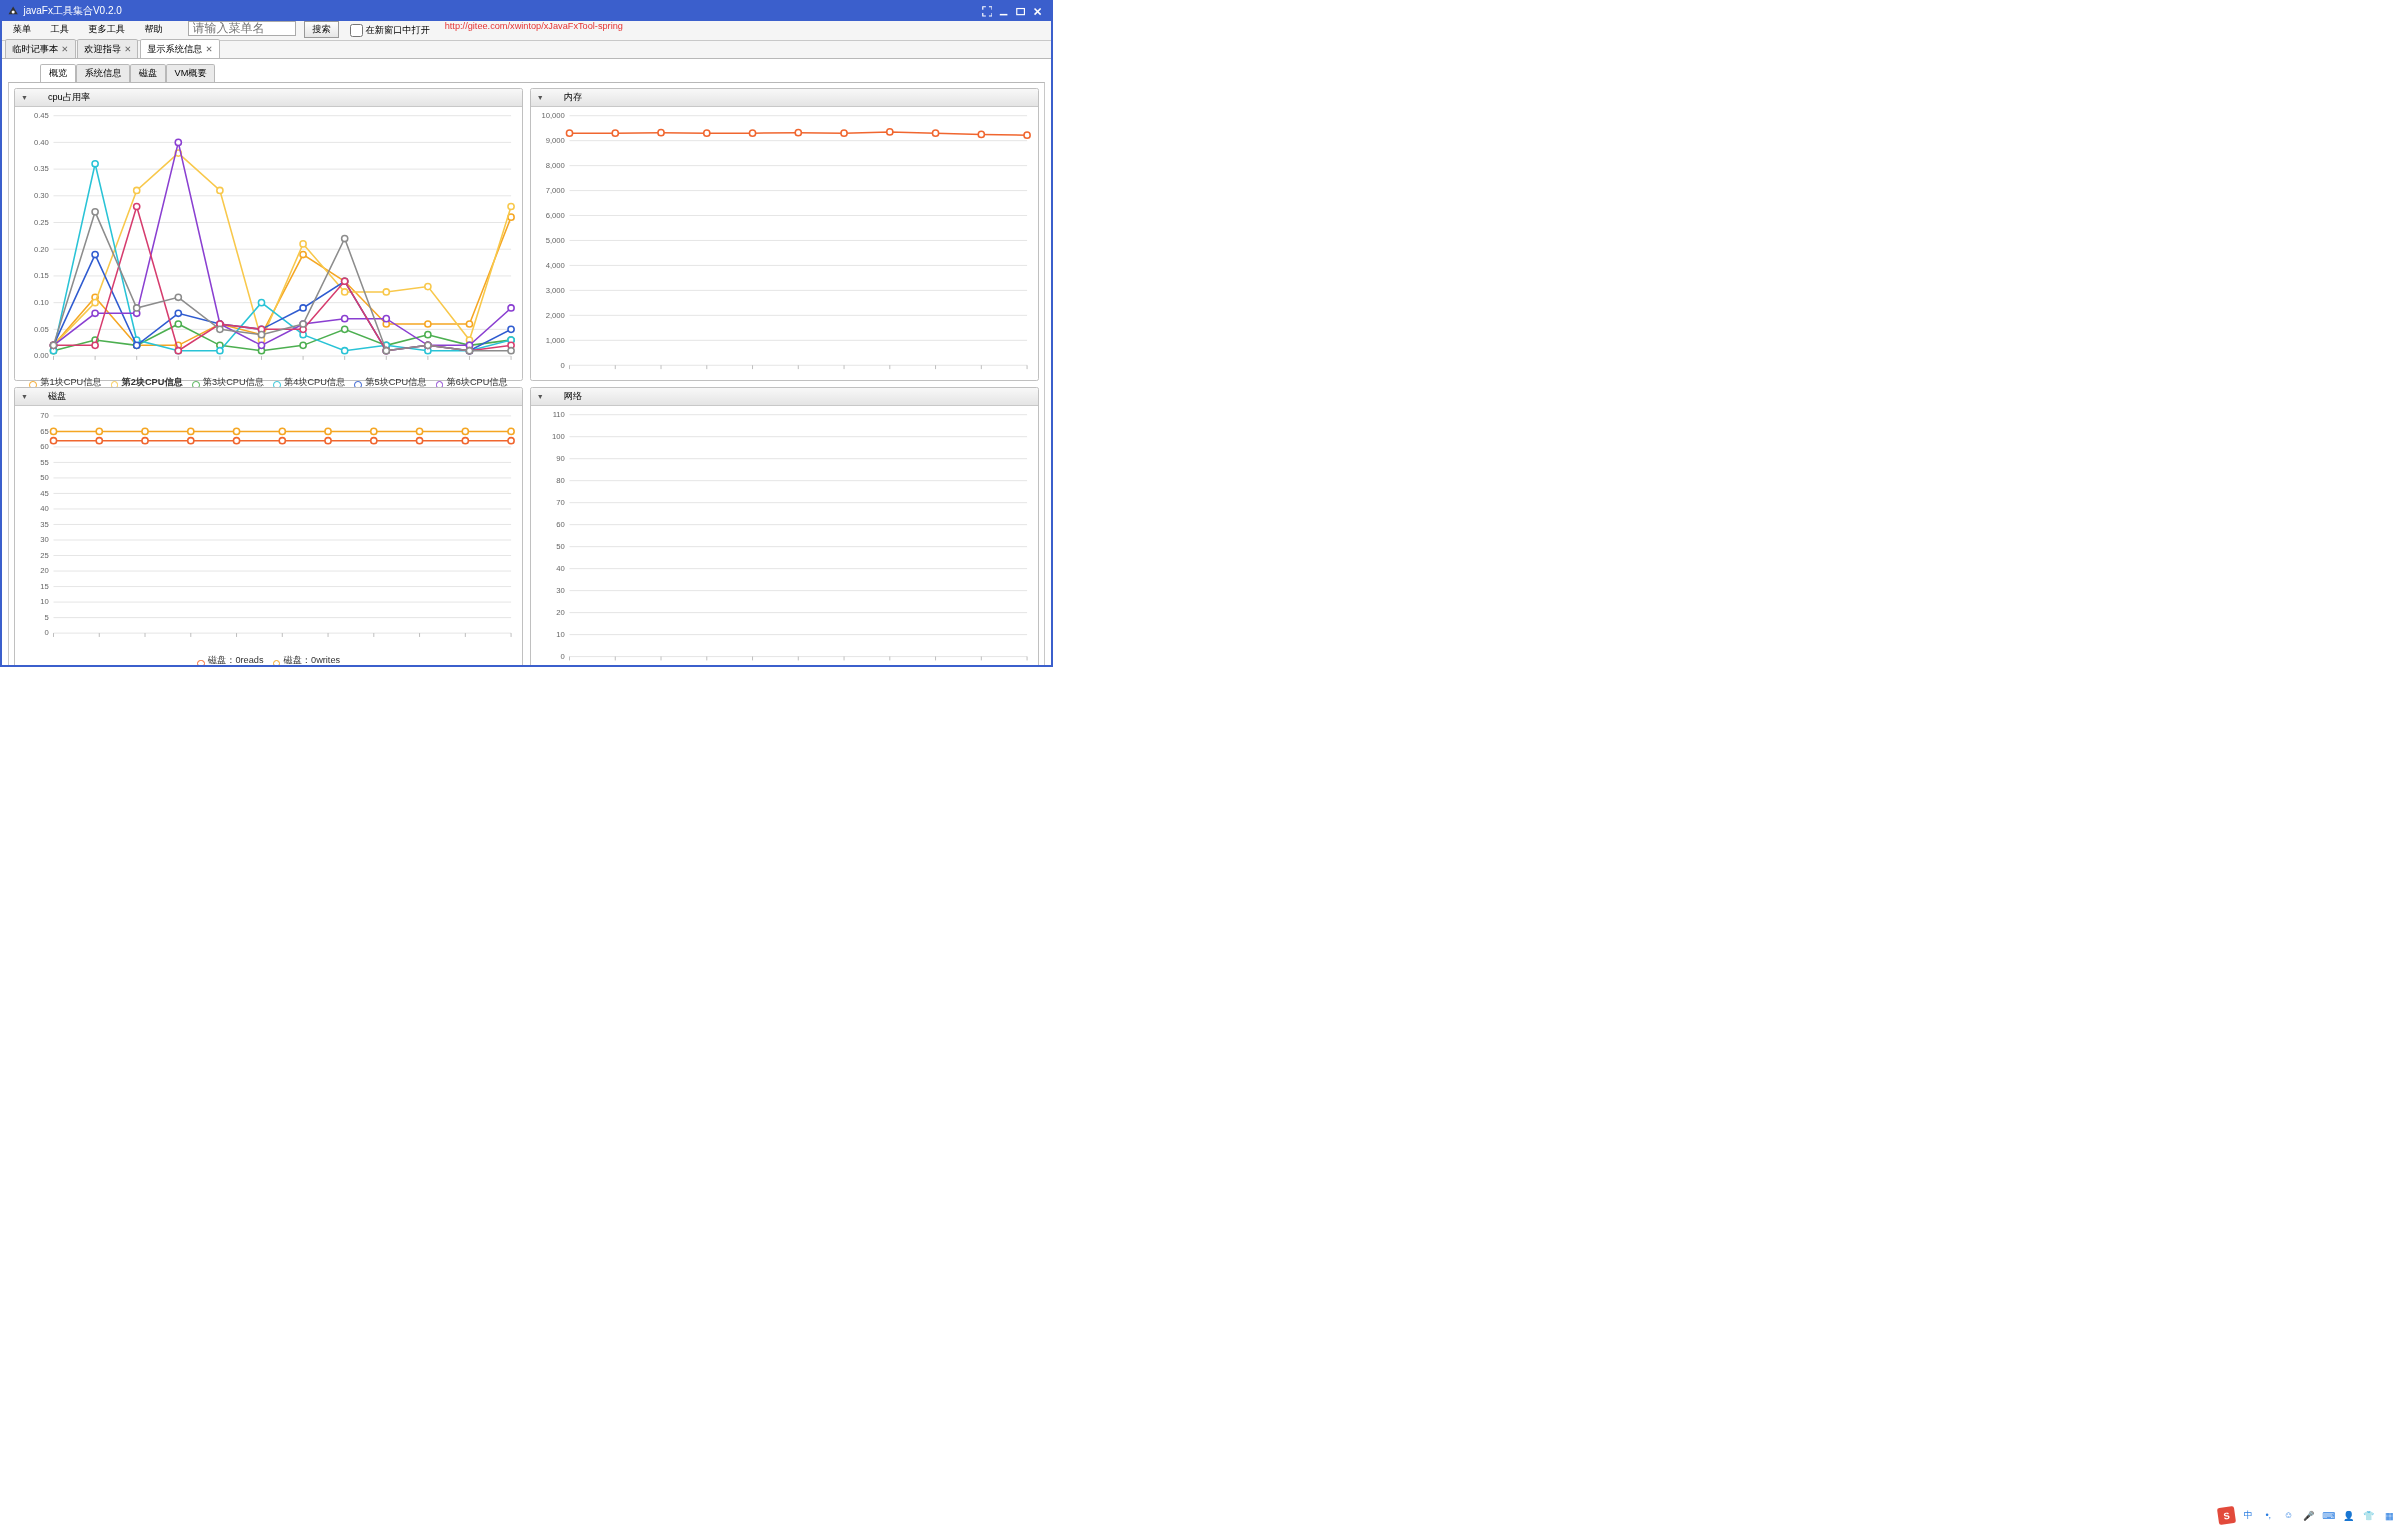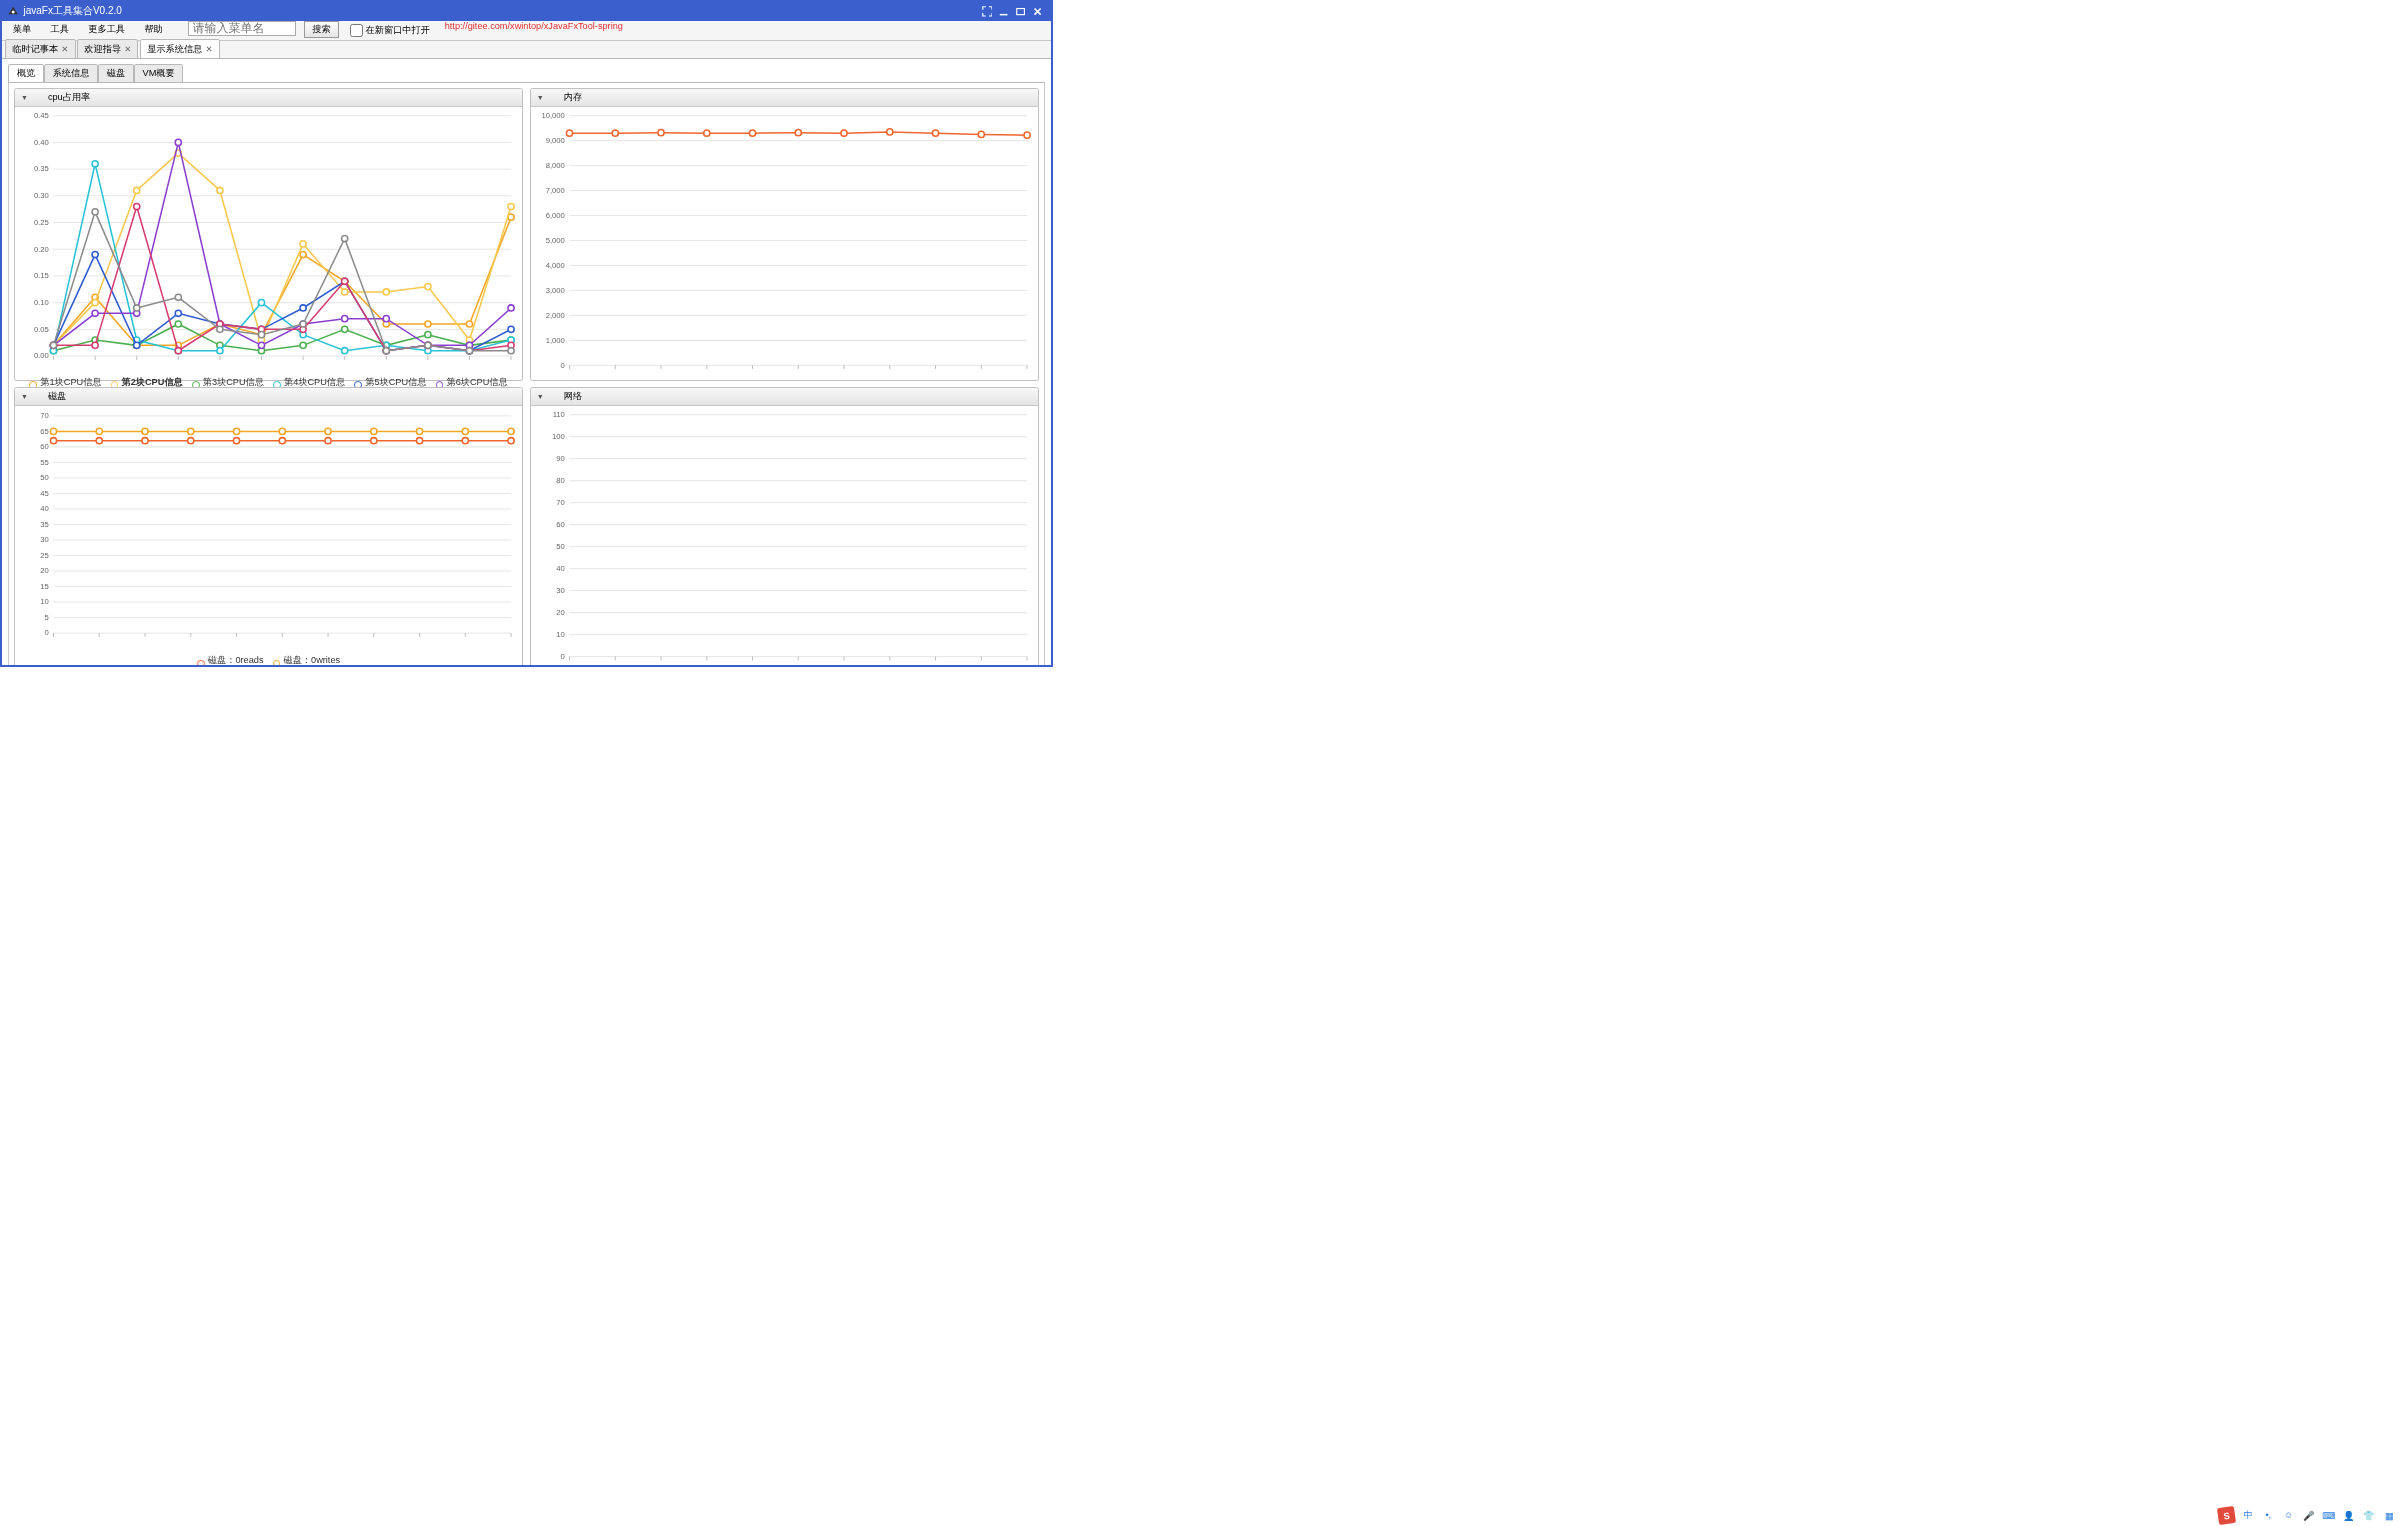--- a/index.html
+++ b/index.html
@@ -16,21 +16,21 @@
 .menubar button.search-btn { height: 17px; padding: 0 7.7px; margin-left: 3.1px; border: 0.8px solid #999; background: linear-gradient(#fdfdfd,#e6e6e6); cursor: pointer; font-size: 9.2px; }
 .menubar label.cb { display: flex; align-items: center; gap: 3.1px; margin-left: 6.2px; cursor: pointer; }
 .menubar a.link { color: #e53333; margin-left: 10.8px; text-decoration: none; }
 .doc-tabs { height: 18.5px; display: flex; align-items: flex-end; border-bottom: 0.8px solid #b8b8b8; padding-left: 3.1px; background: #f5f5f5; }
 .doc-tabs .tab { padding: 2.3px 6.2px; border: 0.8px solid #b8b8b8; border-bottom: none; margin-right: 1.5px; background: #eaeaea; cursor: pointer; display: flex; align-items: center; gap: 3.1px; font-size: 9.2px; border-radius: 2.3px 2.3px 0 0; }
 .doc-tabs .tab.active { background: #fff; }
 .doc-tabs .tab .close-x { color: #666; font-size: 8.5px; }
 .content { flex: 1; padding: 4.6px 6.2px 3.1px 6.2px; display: flex; flex-direction: column; overflow: hidden; }
 .inner-tabs { height: 18.5px; display: flex; align-items: flex-end; }
 .inner-tabs .itab { padding: 2.3px 7.7px; border: 0.8px solid #b8b8b8; border-bottom: none; background: #eaeaea; cursor: pointer; margin-right: 0; border-radius: 2.3px 2.3px 0 0; }
-.inner-tabs .itab.active { background: #fff; }
+.inner-tabs .itab.active { background: #fff; margin-left: 32px; }
 .inner-content { flex: 1; border: 0.8px solid #c8c8c8; border-top: 0.8px solid #b8b8b8; padding: 4.6px; display: grid; grid-template-columns: 1fr 1fr; grid-template-rows: 293px 1fr; gap: 6.2px; background: #fff; }
 .chart-box { border: 0.8px solid #c0c0c0; border-radius: 2.3px; display: flex; flex-direction: column; background: #fff; }
 .chart-header { background: linear-gradient(#f8f8f8,#e4e4e4); border-bottom: 0.8px solid #c8c8c8; padding: 2.3px 6.2px; display: flex; align-items: center; gap: 20px; font-size: 9.2px; border-radius: 2.3px 2.3px 0 0; }
 .chart-header .tri { font-size: 7px; color: #555; }
 .chart-body { flex: 1; position: relative; }
 .chart-body svg { width: 100%; height: 100%; }
 .axis-label { font-size: 10px; fill: #666; }
 .grid-line { stroke: #ddd; stroke-width: 1; }
 .series-line { fill: none; stroke-width: 2; }
 .series-dot { fill: #fff; stroke-width: 2; }

